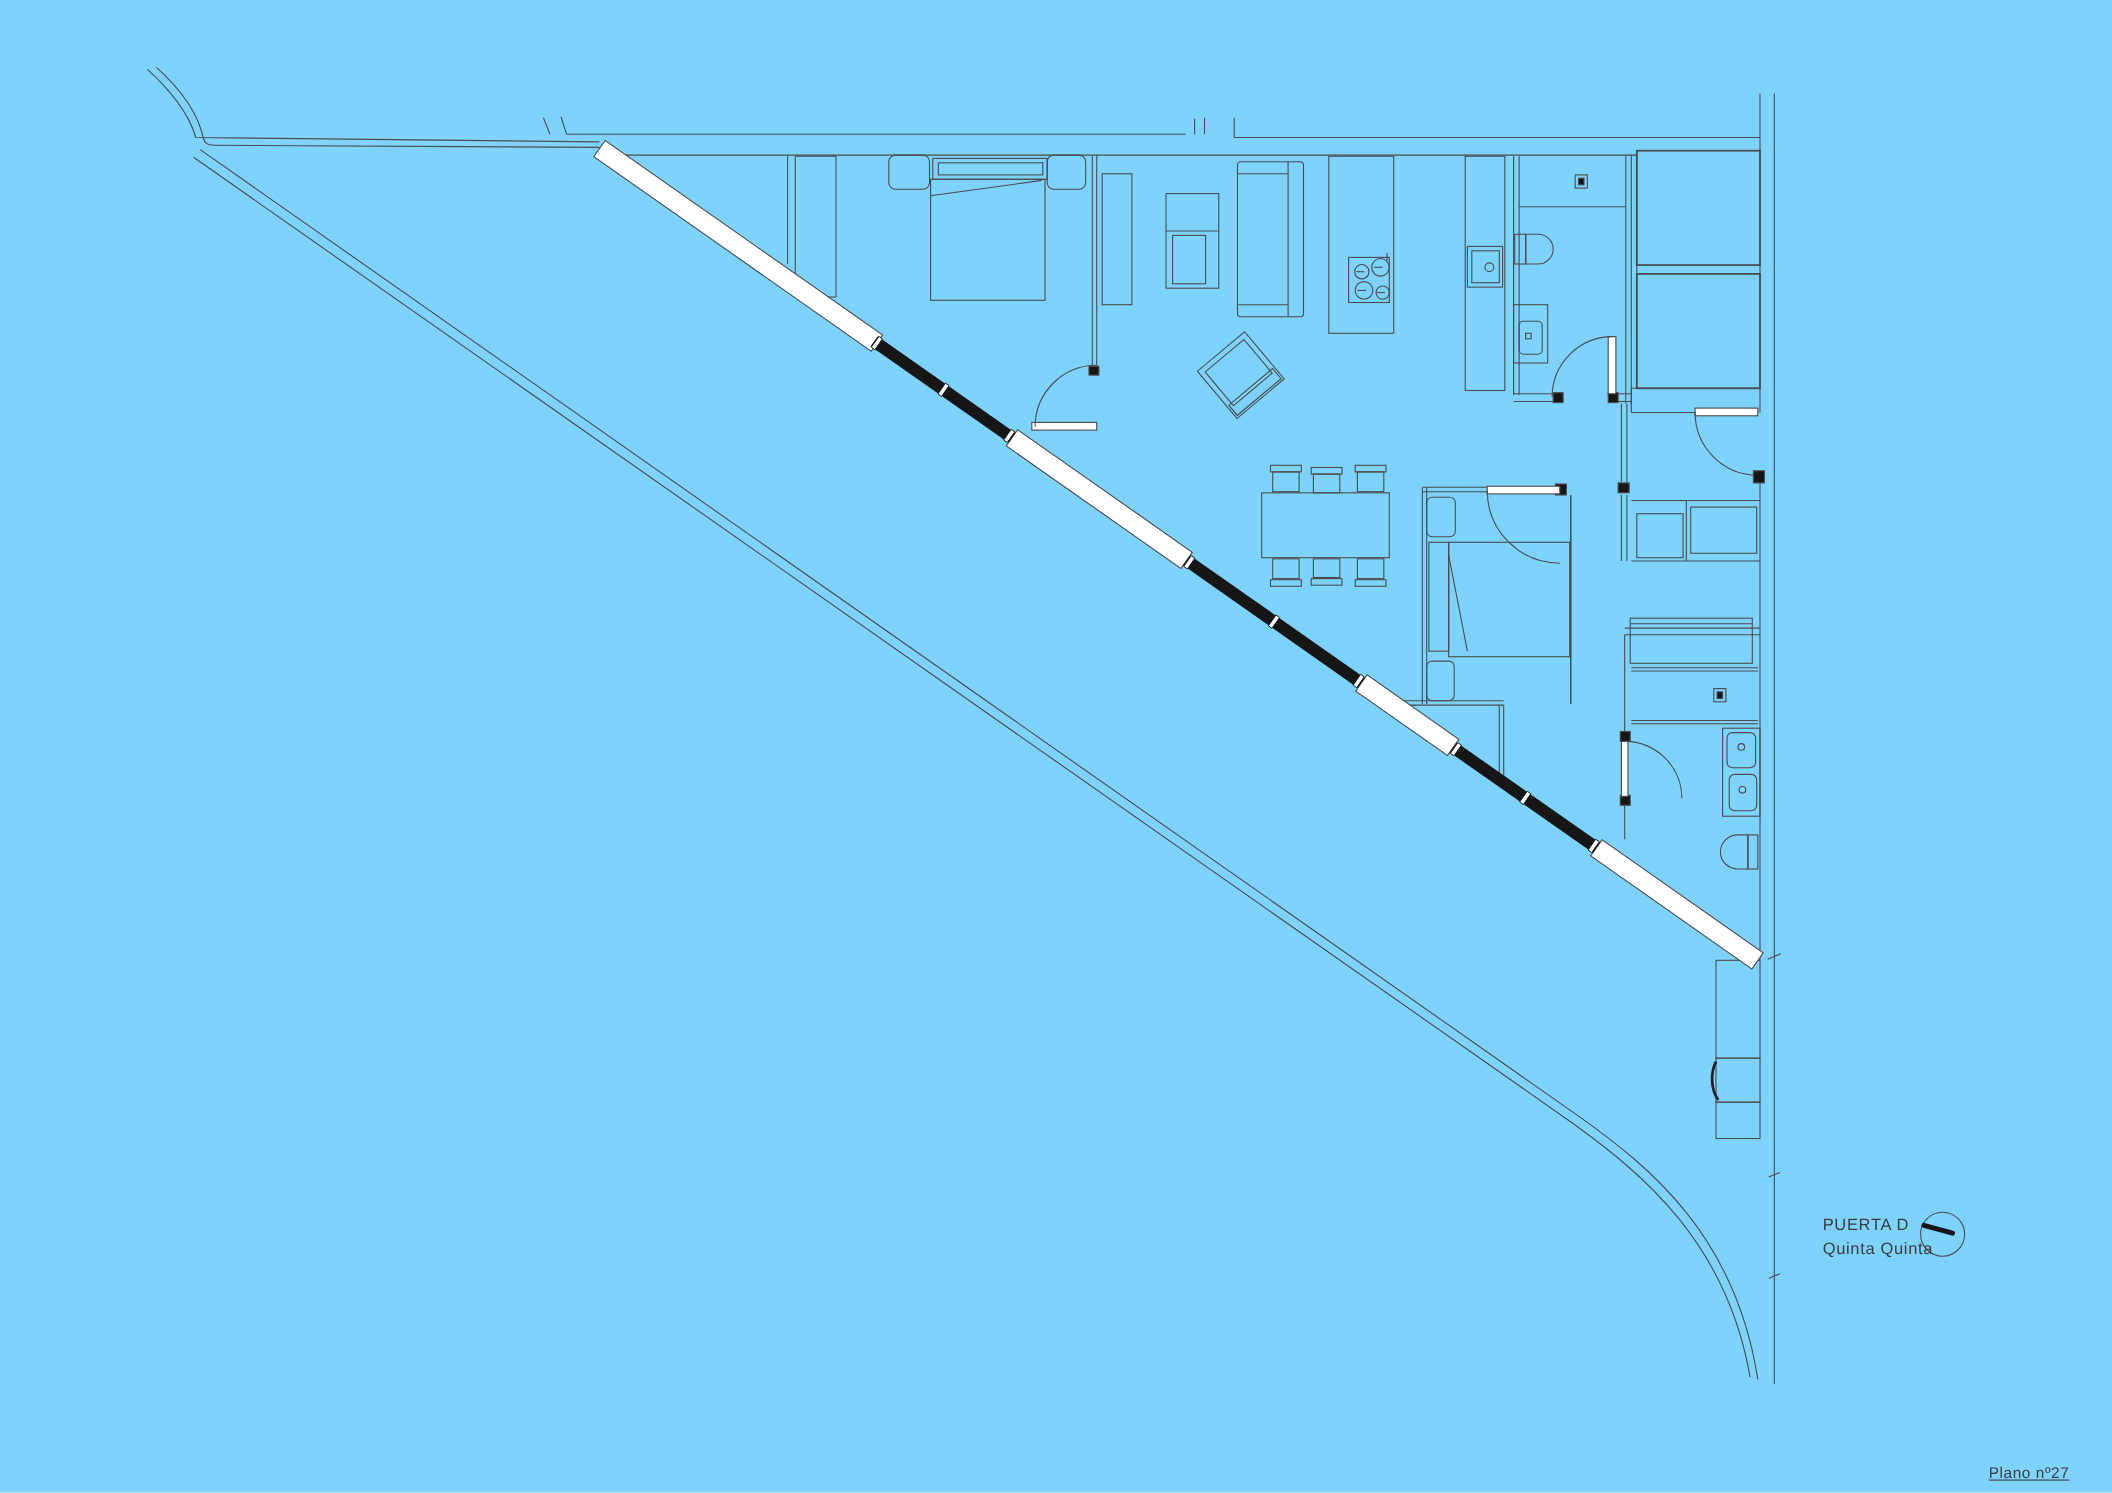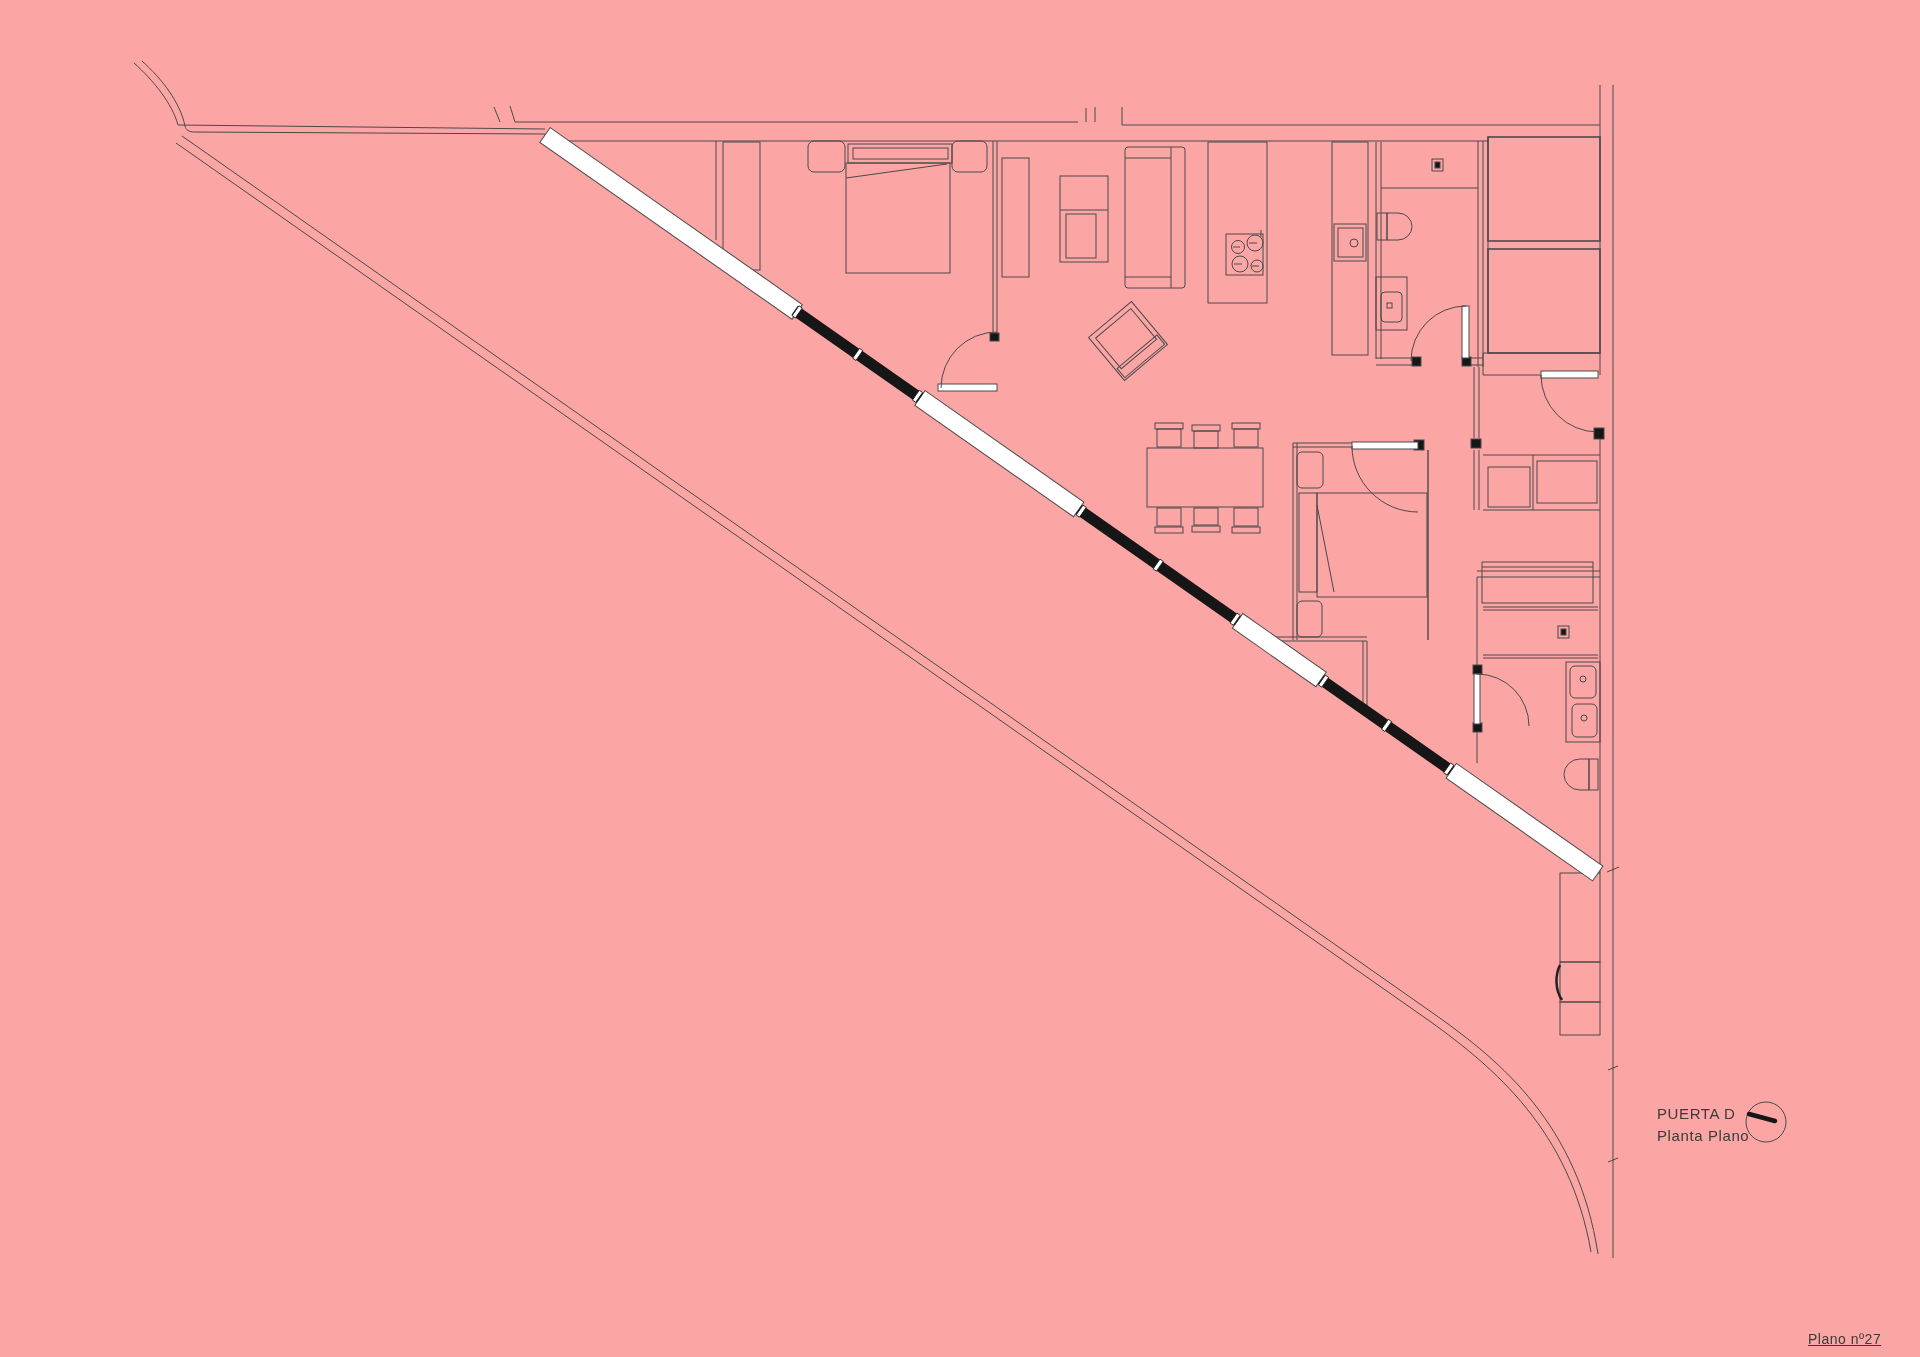--- a/index.html
+++ b/index.html
@@ -1,16 +1,16 @@
 <!DOCTYPE html>
 <html><head>
 <meta charset="utf-8">
 <style>
   html,body{margin:0;padding:0;background:#ffffff;}
-  #canvas{position:relative;width:1920px;height:1357px;background:#fca5a5;overflow:hidden;
+  #canvas{position:relative;width:1920px;height:1357px;background:#7dd3fc;overflow:hidden;
           font-family:"Liberation Sans", sans-serif;}
   svg{position:absolute;left:0;top:0;}
   .plan-label{position:absolute;color:#3b3b3b;font-size:15px;letter-spacing:0.6px;line-height:22px;}
   .plan-number{position:absolute;color:#3b3b3b;font-size:14px;letter-spacing:0.5px;}
   .lbl-line{white-space:nowrap;}
 </style>
 </head>
 <body>
 
 <div id="canvas">
@@ -270,17 +270,17 @@
 
     <g>
       <circle cx="1766" cy="1122" r="20"></circle>
       <path d="M1749,1114 L1775,1121" stroke="#161616" stroke-width="4.5" stroke-linecap="round"></path>
     </g>
   </g>
 </svg>
 
 <div class="plan-label" style="left:1657px;top:1103px;">
   <div class="lbl-line">PUERTA D</div>
-  <div class="lbl-line">Planta Plano</div>
+  <div class="lbl-line">Quinta Quinta</div>
 </div>
 <div class="plan-number" style="left:1808px;top:1331px;text-decoration:underline;">Plano nº27</div>
 
 </div>
 
 </body></html>

